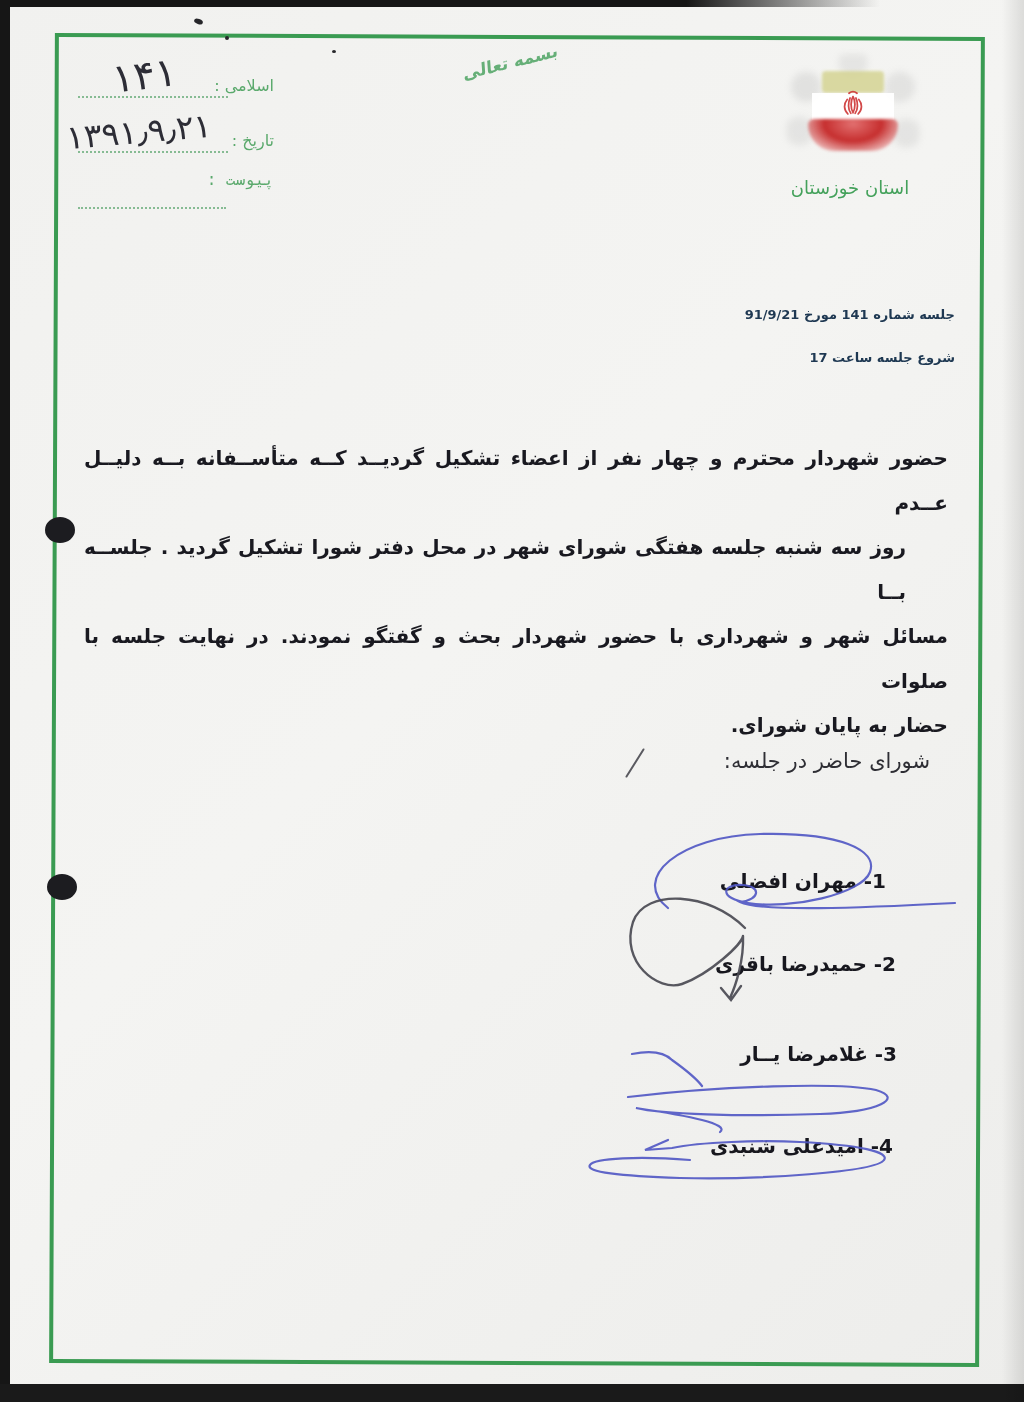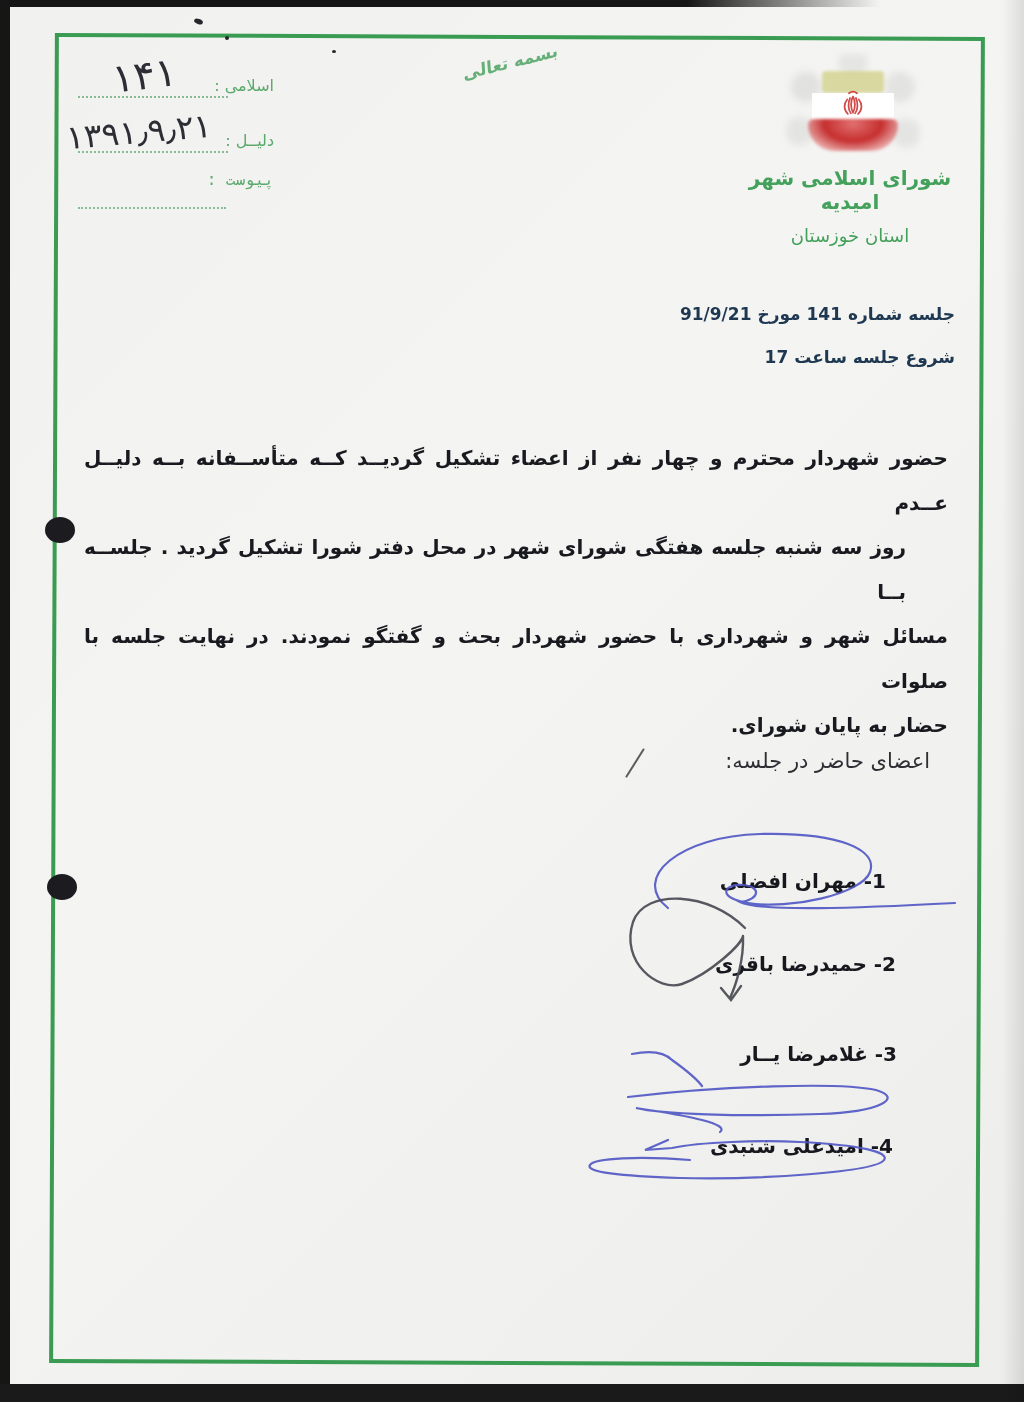--- a/index.html
+++ b/index.html
@@ -49,21 +49,21 @@
   .logo .band-red{position:absolute;left:12px;top:61px;width:90px;height:32px;border-radius:10px 10px 46px 46px;
     background:radial-gradient(ellipse at 50% 15%,#e27070 0%,#c62f2f 45%,rgba(225,120,120,.55) 78%,rgba(225,120,120,0) 100%);
     filter:blur(1.5px);}
   .logo .emblem{position:absolute;left:42px;top:32px;}
   
   .org{position:absolute;left:724px;top:166px;width:252px;text-align:center;direction:rtl;color:#44a15b;}
   .org .l1{font-size:20px;font-weight:bold;}
   .org .l2{font-size:18px;font-weight:normal;margin-top:11px;}
   
   .meeting{position:absolute;right:69px;top:293px;direction:rtl;text-align:right;color:#1e3852;
-    font-size:17px;font-weight:bold;line-height:43px;white-space:nowrap;}
+    font-size:13px;font-weight:bold;line-height:43px;white-space:nowrap;}
   
   .body-par{position:absolute;left:84px;top:436px;width:864px;direction:rtl;color:#191920;
     font-size:20px;font-weight:bold;line-height:44.5px;}
   .body-par .ln{text-align:justify;text-align-last:justify;}
   .body-par .ln.first{padding-right:42px;}
   .body-par .ln.last{text-align:right;text-align-last:right;}
   
   .att-heading{position:absolute;right:94px;top:749px;direction:rtl;color:#2e2e34;font-size:21px;white-space:nowrap;}
   .slash-mark{position:absolute;left:634px;top:746px;width:2px;height:34px;background:#5a5a60;
     transform:rotate(32deg);border-radius:2px;}
@@ -93,21 +93,21 @@
   <div class="speck" style="left:194px;top:19px;width:9px;height:5px;transform:rotate(18deg);"></div>
   <div class="speck" style="left:225px;top:36px;width:4px;height:4px;"></div>
   <div class="speck" style="left:332px;top:50px;width:4px;height:3px;"></div>
 
   <div class="bismillah">بسمه تعالی</div>
 
   <div class="field-label" style="top:76px;">اسلامی :</div>
   <div class="dotline" style="left:78px;top:96px;width:150px;"></div>
   <div class="hand hand-num" dir="ltr">۱۴۱</div>
 
-  <div class="field-label" style="top:131px;">دلیــل :</div>
+  <div class="field-label" style="top:131px;">تاریخ :</div>
   <div class="dotline" style="left:78px;top:151px;width:150px;"></div>
   <div class="hand hand-date" dir="ltr">۱۳۹۱٫۹٫۲۱</div>
 
   <div class="field-label" style="top:170px;font-family:Liberation Mono, monospace;">پیوست :</div>
   <div class="dotline" style="left:78px;top:207px;width:148px;"></div>
 
   <div class="logo">
     <div class="glow"></div>
     <div class="band-top"></div>
     <div class="flag-white"></div>
@@ -118,38 +118,37 @@
         <path d="M12 13 C7 19 7 27 13 33"></path>
         <path d="M28 13 C33 19 33 27 27 33"></path>
         <path d="M16 11 C13 17 13 27 17 32"></path>
         <path d="M24 11 C27 17 27 27 23 32"></path>
         <path d="M14.5 4.5 C18 1.5 22 1.5 25.5 4.5"></path>
       </g>
     </svg>
   </div>
 
   <div class="org">
-    <div class="l1">شورای اسلامی شهر امیدیه</div>
     <div class="l2">استان خوزستان</div>
   </div>
 
   <div class="meeting">
     <div>جلسه شماره 141 مورخ 91/9/21</div>
     <div>شروع جلسه ساعت 17</div>
   </div>
 
   <div class="body-par">
     <div class="ln">حضور شهردار محترم و چهار نفر از اعضاء تشکیل گردیــد کــه متأســفانه بــه دلیــل عــدم</div>
     <div class="ln first">روز سه شنبه جلسه هفتگی شورای شهر در محل دفتر شورا تشکیل گردید . جلســه بــا</div>
     <div class="ln">مسائل شهر و شهرداری با حضور شهردار بحث و گفتگو نمودند. در نهایت جلسه با صلوات</div>
     <div class="ln last">حضار به پایان شورای.</div>
   </div>
 
   <div class="slash-mark"></div>
-  <div class="att-heading">اعضای حاضر در جلسه:</div>
+  <div class="att-heading">شورای حاضر در جلسه:</div>
 
   <div class="member m1">1- مهران افضلی</div>
   <div class="member m2">2- حمیدرضا باقری</div>
   <div class="member m3">3- غلامرضا یــار</div>
   <div class="member m4">4- امیدعلی شنبدی</div>
 
   <svg class="sigs" width="415" height="390" viewBox="0 0 415 390">
     <g fill="none" stroke-linecap="round">
       <path stroke="#4f55c3" stroke-width="2.2" opacity="0.9" d="M 108,90 C 70,60 120,18 200,16 C 280,14 318,32 310,54 C 302,76 230,92 188,85 C 158,80 162,66 182,67 C 202,68 200,82 180,84 C 200,94 300,90 395,85"></path>
       <path stroke="#4a4a52" stroke-width="2.4" opacity="0.92" d="M 185,110 C 150,74 85,70 73,104 C 60,144 98,174 122,166 C 150,156 182,126 183,118 M 183,118 C 184,142 176,167 170,180 M 161,170 L 171,182 L 181,168"></path>

